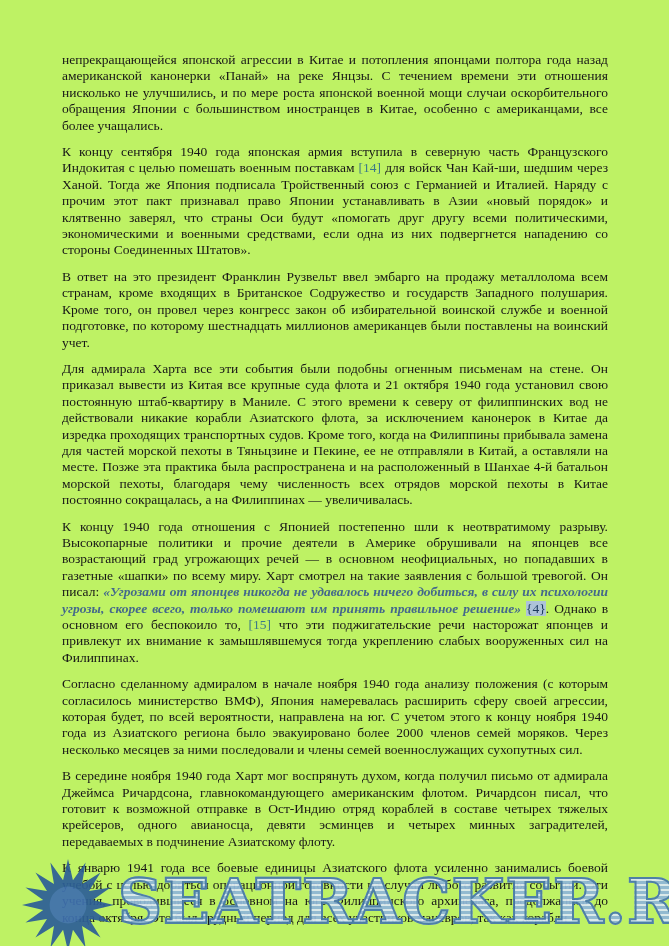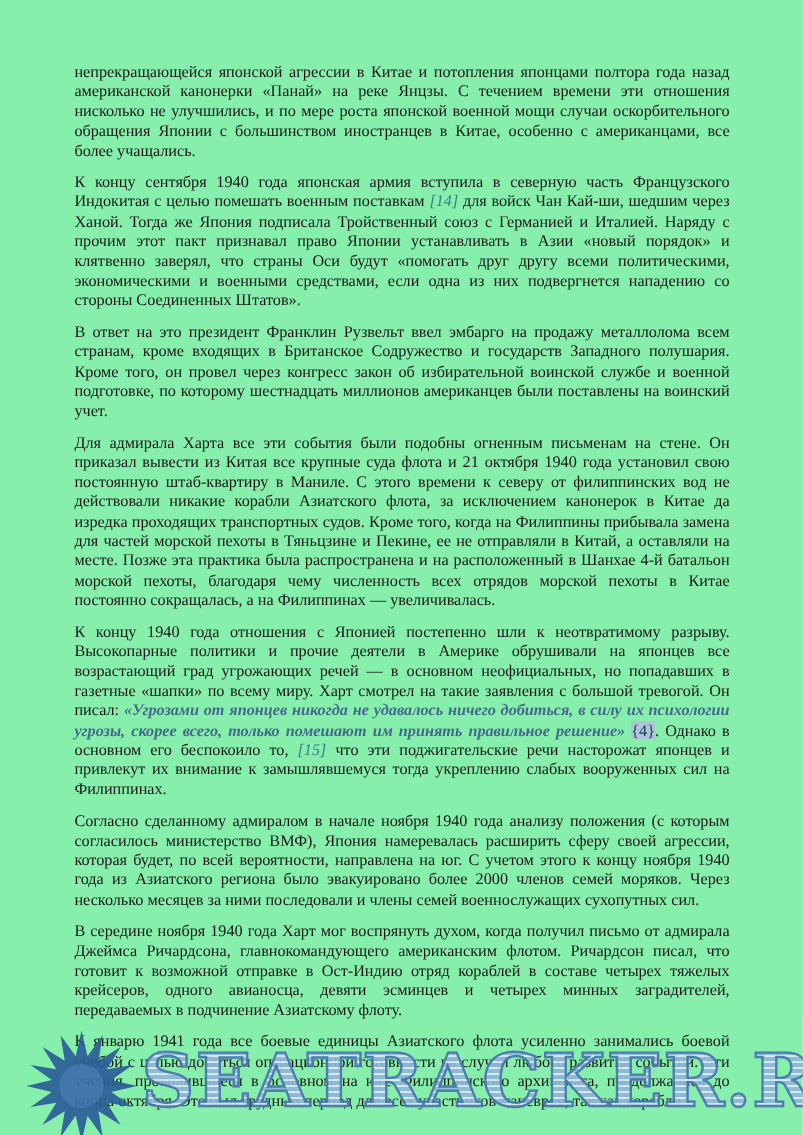--- a/index.html
+++ b/index.html
@@ -3,35 +3,35 @@
 <meta charset="utf-8">
 <style>
   html, body { margin: 0; padding: 0; }
   body {
     width: 669px; height: 946px;
     background: #ffffff;
     position: relative;
     overflow: hidden;
     font-family: "Liberation Serif", serif;
   }
-  .page { position: absolute; inset: 0; background: #86efac; }
+  .page { position: absolute; inset: 0; background: #bef264; }
 
   .text-content {
     position: absolute;
     left: 62px; top: 52px;
     width: 546px;
     color: #171717;
     font-size: 13.5px;
     line-height: 16.4px;
     text-align: justify;
   }
   .text-content p { margin: 0 0 10px 0; }
 
   .seg-normal  { color: #171717; }
-  .seg-link    { color: #3c7a88; cursor: pointer; font-style: italic; }
+  .seg-link    { color: #3c7a88; cursor: pointer; }
   .seg-quote   { font-style: italic; color: #44688c; font-weight: bold; }
   .seg-footnote{ color: #1c3a5e; background: #adc3d8; cursor: pointer; }
 
   .watermark {
     position: absolute;
     left: 0; right: 0; bottom: 0;
     height: 96px;
     display: flex;
     align-items: center;
     opacity: 0.93;

